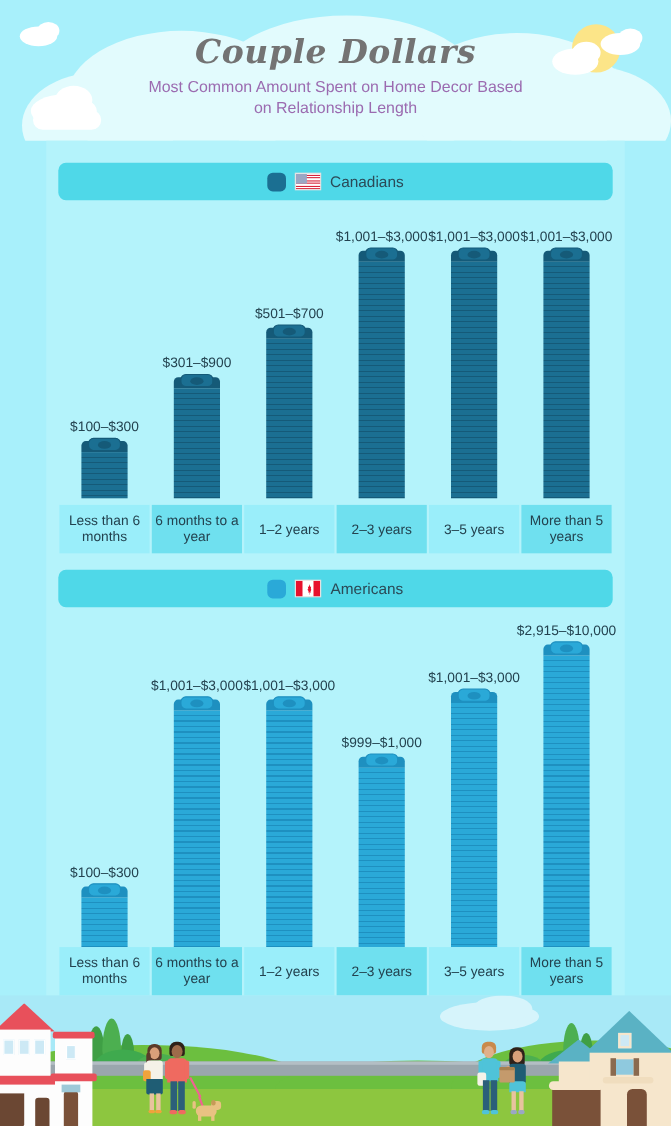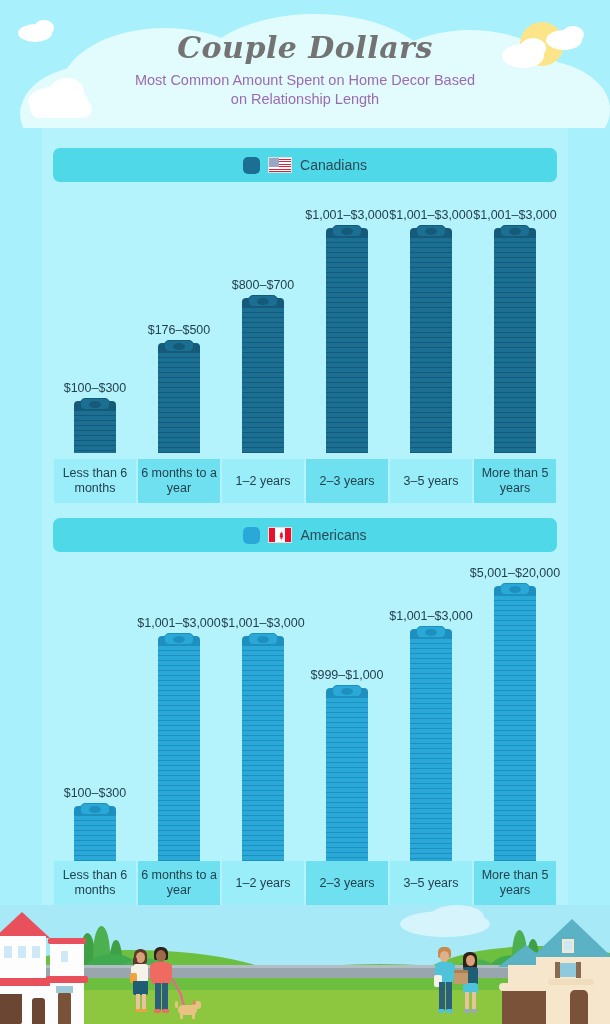--- a/index.html
+++ b/index.html
@@ -250,32 +250,32 @@
             <div class="bar-outer" style="bottom: 0px;">
               <div class="bar-cap">
                 <div class="capshape" style="background:#155a78;"></div>
                 <div class="capface" style="background:#1b6f92;border:1px solid #155a78;"></div>
                 <div class="capoval" style="background:#155a78;"></div>
               </div>
               <div class="bar-body" style="height: 42px; background: repeating-linear-gradient(rgb(27, 111, 146) 0px, rgb(27, 111, 146) 4px, rgb(21, 90, 120) 4px, rgb(21, 90, 120) 5px);"></div>
             </div>
           </div>
           <div class="col">
-            <div class="val-label" style="bottom: 116px;">$176–$500</div>
+            <div class="val-label" style="bottom: 116px;">$301–$900</div>
             <div class="bar-outer" style="bottom: 0px;">
               <div class="bar-cap">
                 <div class="capshape" style="background:#155a78;"></div>
                 <div class="capface" style="background:#1b6f92;border:1px solid #155a78;"></div>
                 <div class="capoval" style="background:#155a78;"></div>
               </div>
               <div class="bar-body" style="height: 100px; background: repeating-linear-gradient(rgb(27, 111, 146) 0px, rgb(27, 111, 146) 4px, rgb(21, 90, 120) 4px, rgb(21, 90, 120) 5px);"></div>
             </div>
           </div>
           <div class="col">
-            <div class="val-label" style="bottom: 161px;">$800–$700</div>
+            <div class="val-label" style="bottom: 161px;">$501–$700</div>
             <div class="bar-outer" style="bottom: 0px;">
               <div class="bar-cap">
                 <div class="capshape" style="background:#155a78;"></div>
                 <div class="capface" style="background:#1b6f92;border:1px solid #155a78;"></div>
                 <div class="capoval" style="background:#155a78;"></div>
               </div>
               <div class="bar-body" style="height: 145px; background: repeating-linear-gradient(rgb(27, 111, 146) 0px, rgb(27, 111, 146) 4px, rgb(21, 90, 120) 4px, rgb(21, 90, 120) 5px);"></div>
             </div>
           </div>
           <div class="col">
@@ -384,21 +384,21 @@
             <div class="bar-outer" style="bottom: 0px;">
               <div class="bar-cap">
                 <div class="capshape" style="background:#1e90c0;"></div>
                 <div class="capface" style="background:#2aa9d8;border:1px solid #1e90c0;"></div>
                 <div class="capoval" style="background:#1e90c0;"></div>
               </div>
               <div class="bar-body" style="height: 222px; background: repeating-linear-gradient(rgb(42, 169, 216) 0px, rgb(42, 169, 216) 4px, rgb(30, 144, 192) 4px, rgb(30, 144, 192) 5px);"></div>
             </div>
           </div>
           <div class="col">
-            <div class="val-label" style="bottom: 281px;">$5,001–$20,000</div>
+            <div class="val-label" style="bottom: 281px;">$2,915–$10,000</div>
             <div class="bar-outer" style="bottom: 0px;">
               <div class="bar-cap">
                 <div class="capshape" style="background:#1e90c0;"></div>
                 <div class="capface" style="background:#2aa9d8;border:1px solid #1e90c0;"></div>
                 <div class="capoval" style="background:#1e90c0;"></div>
               </div>
               <div class="bar-body" style="height: 265px; background: repeating-linear-gradient(rgb(42, 169, 216) 0px, rgb(42, 169, 216) 4px, rgb(30, 144, 192) 4px, rgb(30, 144, 192) 5px);"></div>
             </div>
           </div>
         </div>

